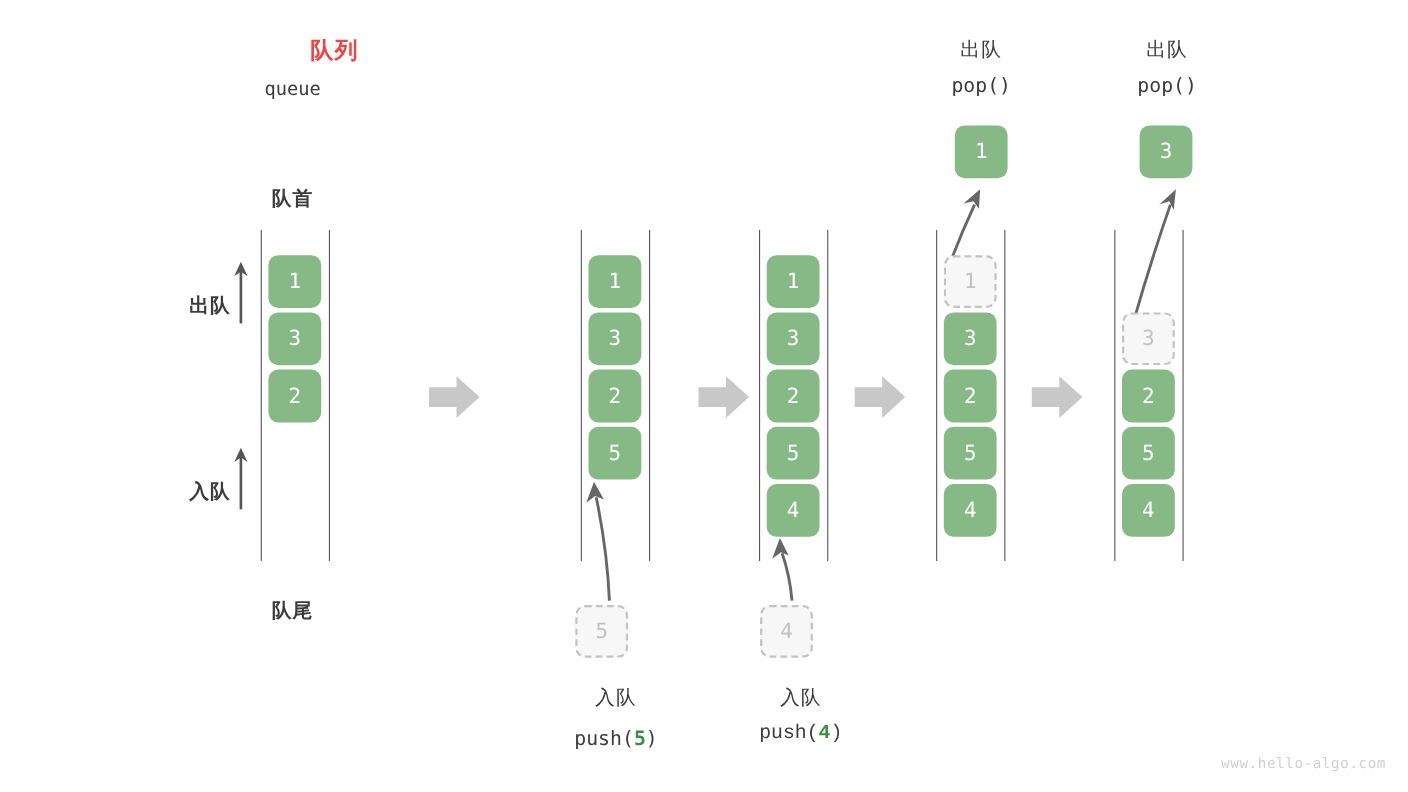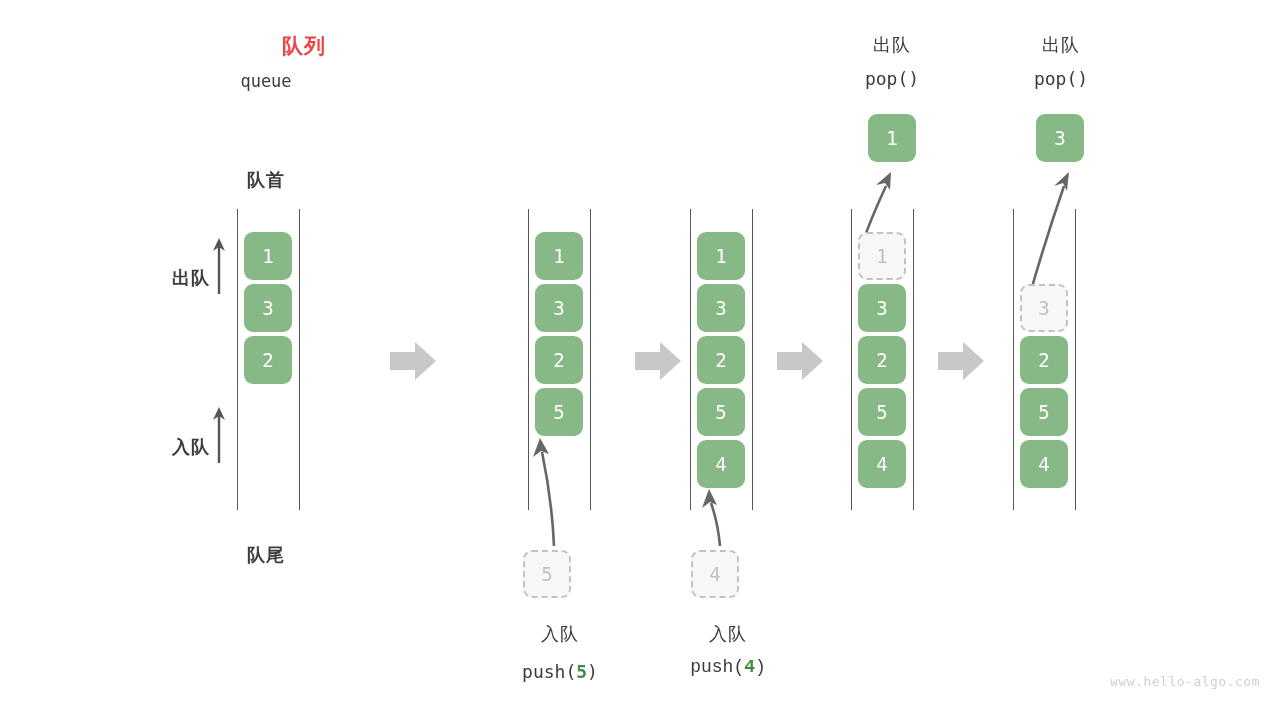--- a/index.html
+++ b/index.html
@@ -201,15 +201,15 @@
   </svg>
   <div class="abs" style="left:1013px; top:209px;">
     <div class="abs rail" style="left:0px; top:0px; height:301px;"></div>
     <div class="abs rail" style="left:62px; top:0px; height:301px;"></div>
     <div class="abs cell ghost" style="left:7px; top:75px;">3</div>
     <div class="abs cell" style="left:7px; top:127px;">2</div>
     <div class="abs cell" style="left:7px; top:179px;">5</div>
     <div class="abs cell" style="left:7px; top:231px;">4</div>
   </div>
 
-  <div class="abs watermark" style="right:20px; bottom:31px;">www.hello-algo.com</div>
+  <div class="abs watermark" style="right:20px; bottom:18px;">www.hello-algo.com</div>
 
 </div>
 
 </body></html>

